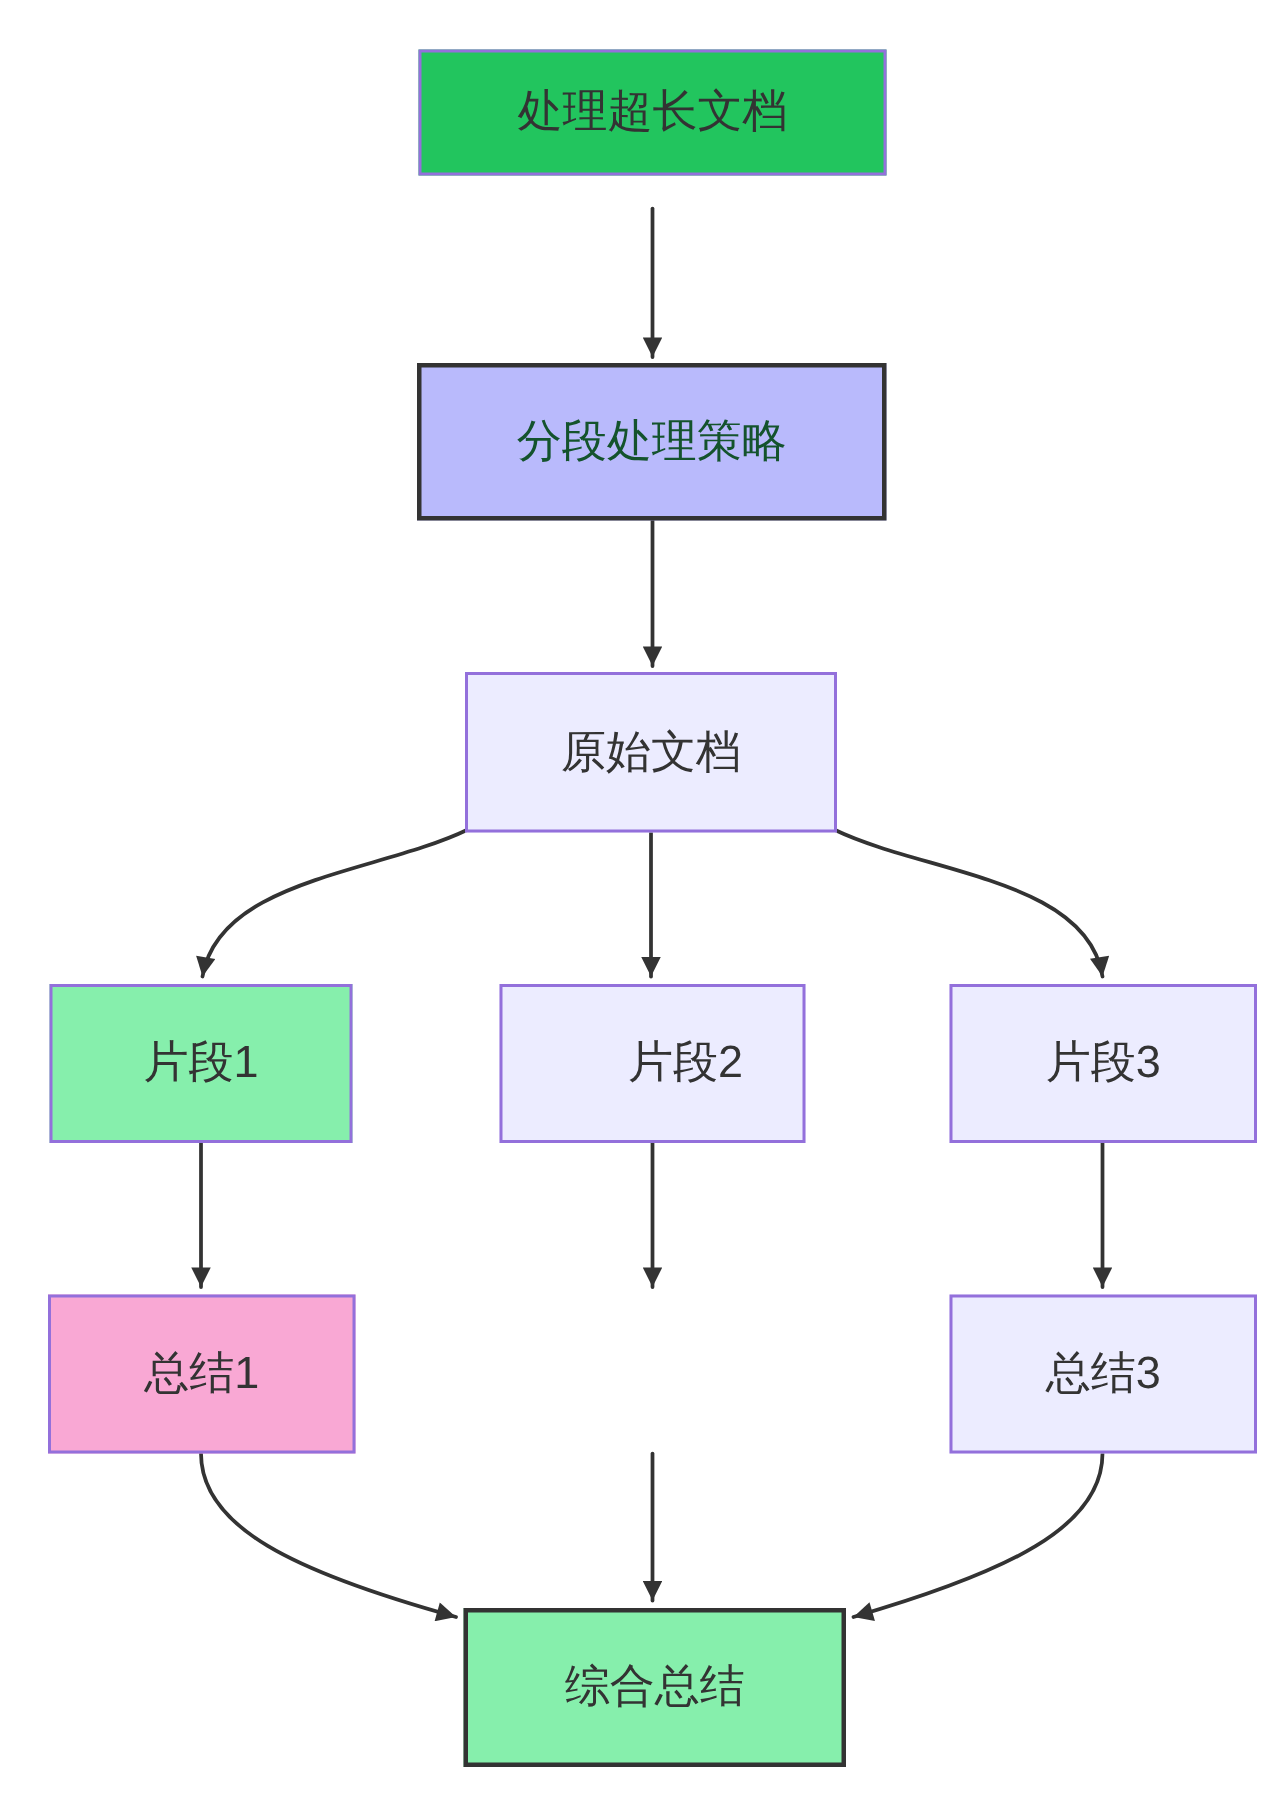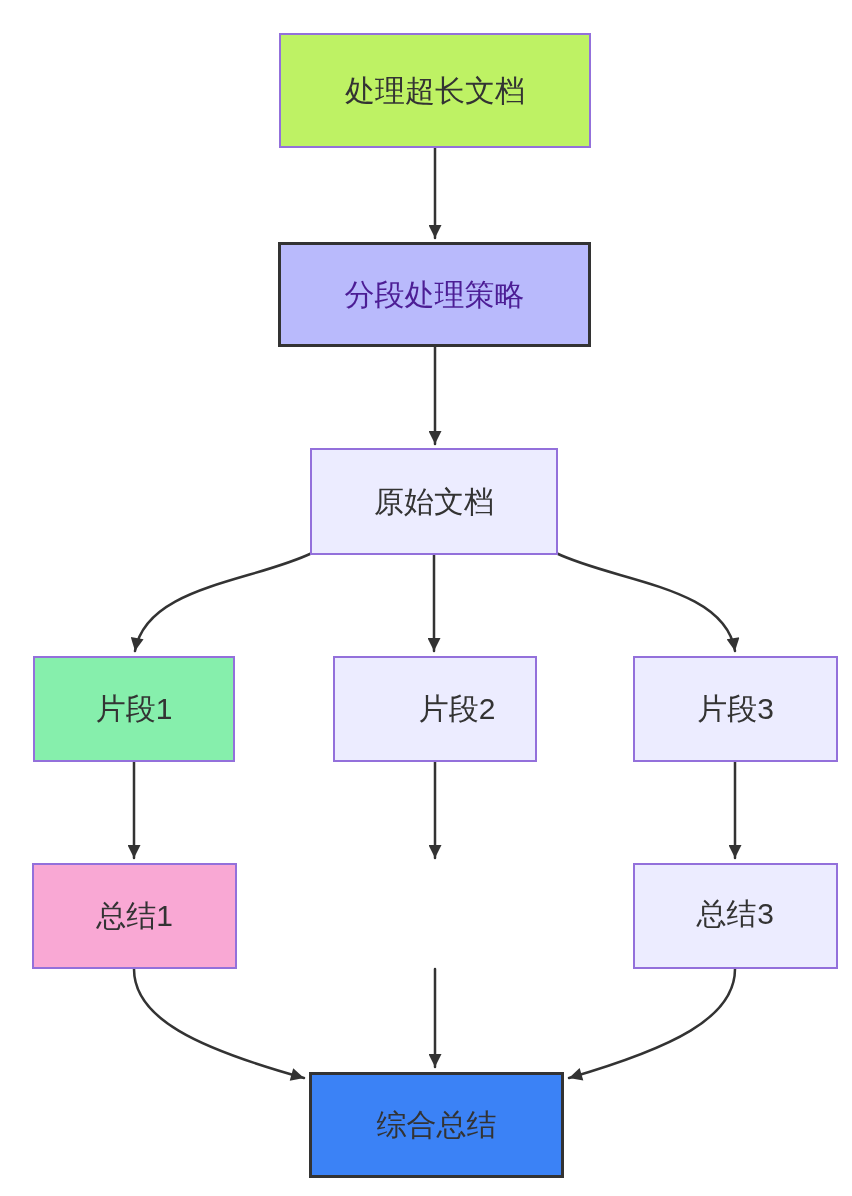--- a/index.html
+++ b/index.html
@@ -68,41 +68,41 @@
         <path class="edge" d="M556,553 C616,582 725,586 735,651" stroke="#333333" marker-end="url(#arrowhead)"></path>
         <path class="edge" d="M134,762 L134,858" stroke="#333333" marker-end="url(#arrowhead)"></path>
         <path class="edge" d="M435,762 L435,858" stroke="#333333" marker-end="url(#arrowhead)"></path>
         <path class="edge" d="M735,762 L735,858" stroke="#333333" marker-end="url(#arrowhead)"></path>
         <path class="edge" d="M134,969 C134,1018 196,1048 304,1078" stroke="#333333" marker-end="url(#arrowhead)"></path>
         <path class="edge" d="M435,969 L435,1067" stroke="#333333" marker-end="url(#arrowhead)"></path>
         <path class="edge" d="M735,969 C735,1018 672,1048 569,1078" stroke="#333333" marker-end="url(#arrowhead)"></path>
       </g>
   </svg>
   <div id="nodes-layer">
-      <div class="node" style="left: 279px; top: 33px; width: 312px; height: 115px; background: #bef264; border: 2px solid rgb(147, 112, 219);">
+      <div class="node" style="left: 279px; top: 33px; width: 312px; height: 84px; background: #22c55e; border: 2px solid rgb(147, 112, 219);">
         <span class="node-label" style="color: rgb(51, 51, 51);">处理超长文档</span>
       </div>
       <div class="node" style="left: 278px; top: 242px; width: 313px; height: 105px; background: rgb(185, 186, 252); border: 3.5px solid rgb(51, 51, 51);">
-        <span class="node-label" style="color: #4c1d95;">分段处理策略</span>
+        <span class="node-label" style="color: #14532d;">分段处理策略</span>
       </div>
       <div class="node" style="left: 310px; top: 448px; width: 248px; height: 107px; background: rgb(236, 236, 255); border: 2px solid rgb(147, 112, 219);">
         <span class="node-label" style="color: rgb(51, 51, 51);">原始文档</span>
       </div>
       <div class="node" style="left: 33px; top: 656px; width: 202px; height: 106px; background: #86efac; border: 2px solid rgb(147, 112, 219);">
         <span class="node-label" style="color: rgb(51, 51, 51);">片段1</span>
       </div>
       <div class="node" style="left: 333px; top: 656px; width: 204px; height: 106px; background: rgb(236, 236, 255); border: 2px solid rgb(147, 112, 219); padding-left: 44px;">
         <span class="node-label" style="color: rgb(51, 51, 51);">片段2</span>
       </div>
       <div class="node" style="left: 633px; top: 656px; width: 205px; height: 106px; background: rgb(236, 236, 255); border: 2px solid rgb(147, 112, 219);">
         <span class="node-label" style="color: rgb(51, 51, 51);">片段3</span>
       </div>
       <div class="node" style="left: 32px; top: 863px; width: 205px; height: 106px; background: #f9a8d4; border: 2px solid rgb(147, 112, 219);">
         <span class="node-label" style="color: rgb(51, 51, 51);">总结1</span>
       </div>
-      <div class="node" style="left: 633px; top: 863px; width: 205px; height: 106px; background: rgb(236, 236, 255); border: 2px solid rgb(147, 112, 219); font-family: Liberation Mono, monospace;">
+      <div class="node" style="left: 633px; top: 863px; width: 205px; height: 106px; background: rgb(236, 236, 255); border: 2px solid rgb(147, 112, 219);">
         <span class="node-label" style="color: rgb(51, 51, 51);">总结3</span>
       </div>
-      <div class="node" style="left: 309px; top: 1072px; width: 255px; height: 106px; background: #3b82f6; border: 3.5px solid rgb(51, 51, 51);">
+      <div class="node" style="left: 309px; top: 1072px; width: 255px; height: 106px; background: #86efac; border: 3.5px solid rgb(51, 51, 51);">
         <span class="node-label" style="color: rgb(51, 51, 51);">综合总结</span>
       </div>
     </div>
 </div>
 
 </body></html>

